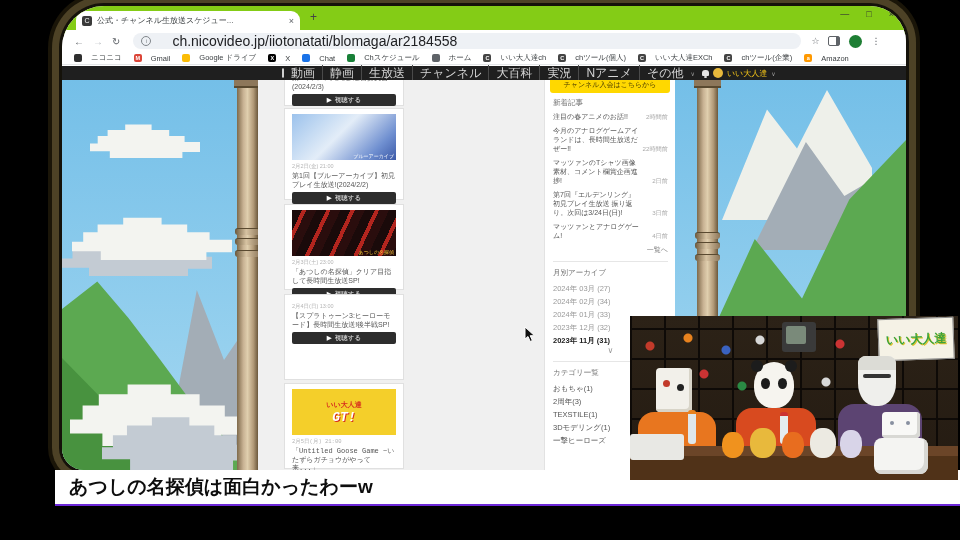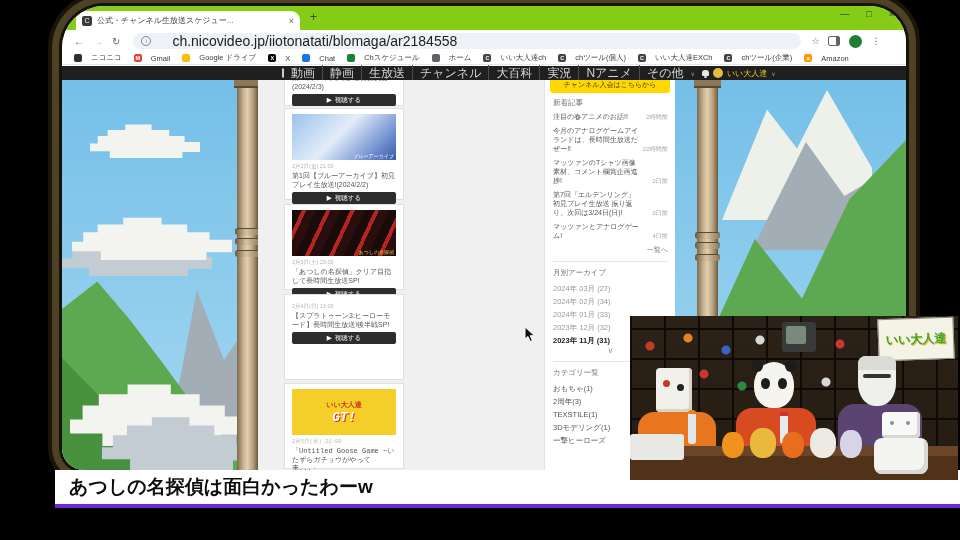--- a/index.html
+++ b/index.html
@@ -156,21 +156,21 @@
   .pl5{left:210px;top:114px;width:22px;height:28px;background:#d8d4e8;border-radius:45%;}
   .robot{left:242px;top:96px;width:58px;height:62px;}
   .robot .rb{position:absolute;left:2px;top:26px;width:54px;height:36px;background:#f4f4f2;border-radius:8px;box-shadow:inset -4px -4px 0 #d8d8d4;}
   .robot .rh{position:absolute;left:10px;top:0;width:38px;height:26px;background:#f8f8f6;border-radius:4px;box-shadow:inset -3px -3px 0 #d8d8d4;}
   .robot .rh::after{content:"";position:absolute;left:8px;top:9px;width:4px;height:4px;border-radius:50%;background:#8890a0;box-shadow:16px 0 0 #8890a0;}
   .bottle{left:58px;top:94px;width:8px;height:30px;background:#dfe7ea;border-radius:3px;border-top:4px solid #e8821e;}
   .bottle2{left:150px;top:96px;width:8px;height:28px;background:#e4ecef;border-radius:3px;border-top:4px solid #cc3333;}
   .deskitem{left:0;top:118px;width:54px;height:26px;background:#e8e8e4;border-radius:3px;}
   
   .subs{position:absolute;left:55px;width:905px;background:#fff;z-index:50;display:flex;align-items:center;}
-  .sub1{top:470px;height:34px;border-bottom:4px solid #6d28d9;}
+  .sub1{top:470px;height:34px;border-bottom:2px solid #6d28d9;}
   .sub2{top:506px;height:34px;}
   .subtxt{font-size:19px;font-weight:bold;color:#0d0d0d;padding-left:14px;white-space:nowrap;}
   
   .cursor{position:absolute;left:462px;top:246px;z-index:40;}
 </style>
 </head>
 <body>
 <div id="stage">
 
 <div class="screen">

